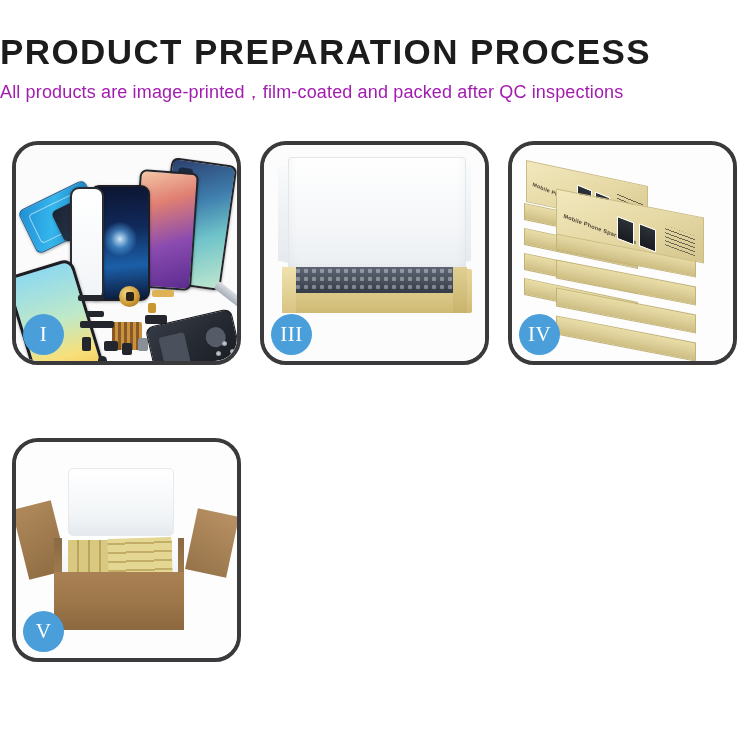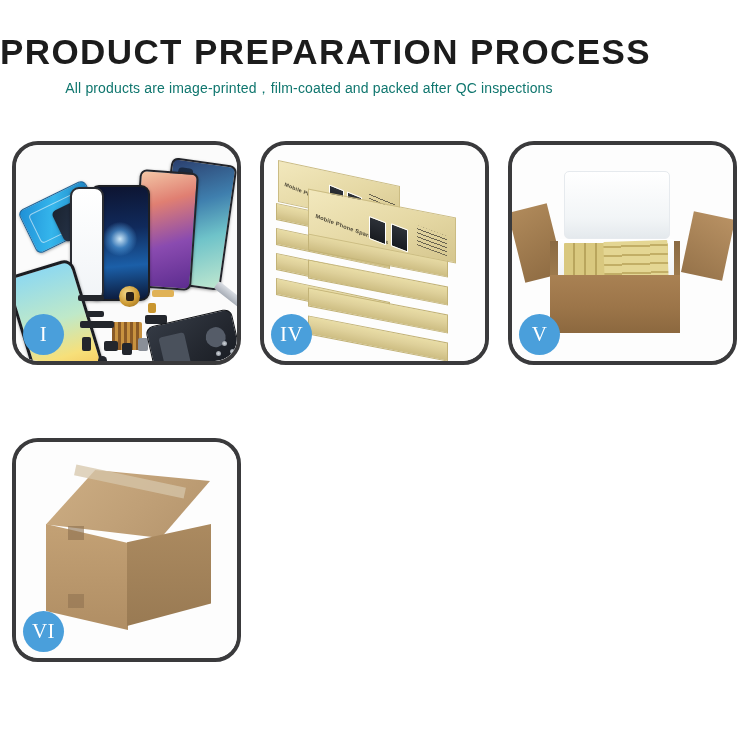--- a/index.html
+++ b/index.html
@@ -26,23 +26,23 @@
     font-size: 35px;
     font-weight: bold;
     letter-spacing: 1.4px;
     color: #1c1c1c;
     line-height: 1.05;
     white-space: nowrap;
   }
   .subtitle {
     margin-top: 9px;
     font-family: "Liberation Sans", sans-serif;
-    font-size: 14px;
+    font-size: 18px;
     font-weight: normal;
-    color: #0f766e;
+    color: #a21caf;
     letter-spacing: 0.15px;
     white-space: nowrap;
   }
 
   
   .grid {
     position: absolute;
     left: 12px;
     top: 141px;
     width: 726px;
@@ -402,20 +402,33 @@
       <div class="backcover"></div>
       <div class="tweezer"></div>
       <div class="screw" style="left:206px;top:196px;"></div>
       <div class="screw" style="left:214px;top:204px;"></div>
       <div class="screw" style="left:200px;top:206px;"></div>
     </div>
     <div class="badge">I</div>
   </div>
 
 
+  <div class="panel">
+    <div class="stage">
+      <div class="p3bg"></div>
+      <div class="foam-lid-flapL"></div>
+      <div class="foam-lid-flapR"></div>
+      <div class="foam-lid"></div>
+      <div class="tray-body"></div>
+      <div class="tray-inner"></div>
+      <div class="tray-rim-l"></div>
+      <div class="tray-rim-r"></div>
+    </div>
+    <div class="badge">III</div>
+  </div>
 
   <div class="panel">
     <div class="stage">
       <div class="p4bg"></div>
 
       <div class="stackbox" style="left:12px;top:70px;width:112px;height:15px;transform:skewY(12deg);"></div>
       <div class="stackbox" style="left:12px;top:95px;width:112px;height:15px;transform:skewY(12deg);"></div>
       <div class="stackbox" style="left:12px;top:120px;width:112px;height:15px;transform:skewY(12deg);"></div>
       <div class="stackbox" style="left:12px;top:145px;width:112px;height:15px;transform:skewY(12deg);"></div>
 
@@ -449,26 +462,14 @@
       <div class="carton-innerL"></div>
       <div class="foamv"></div>
       <div class="yellowstack"></div>
       <div class="yellowstack2"></div>
       <div class="foamlid-v"></div>
       <div class="carton-front"></div>
     </div>
     <div class="badge">V</div>
   </div>
 
-  <div class="panel">
-    <div class="stage">
-      <div class="p6bg"></div>
-      <div class="c6-top"></div>
-      <div class="c6-tape"></div>
-      <div class="c6-left"></div>
-      <div class="c6-right"></div>
-      <div class="c6-seam1"></div>
-      <div class="c6-seam2"></div>
-    </div>
-    <div class="badge">VI</div>
-  </div>
 
 </div>
 
 </body></html>

